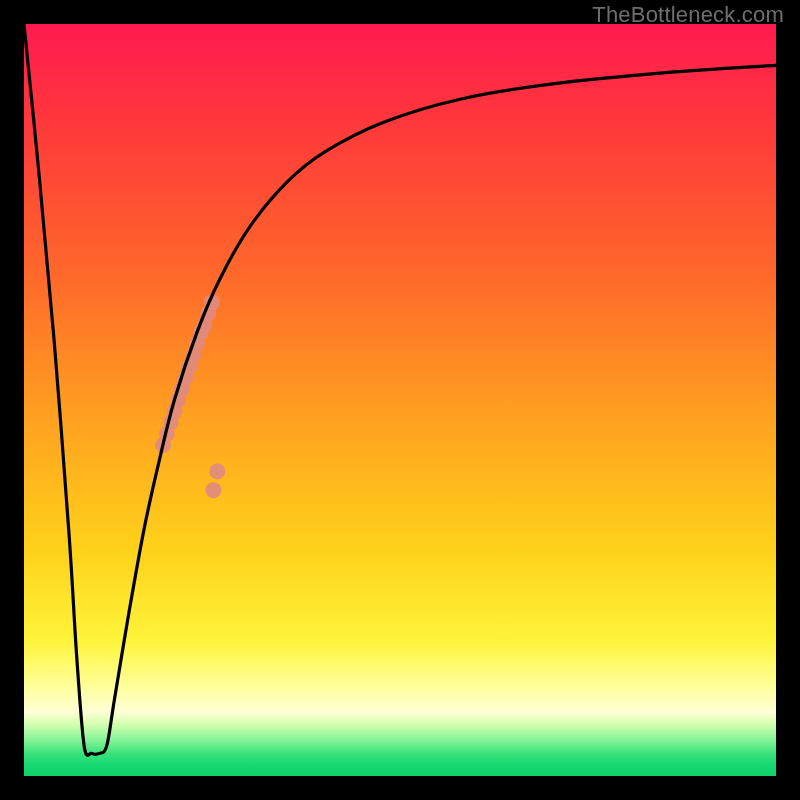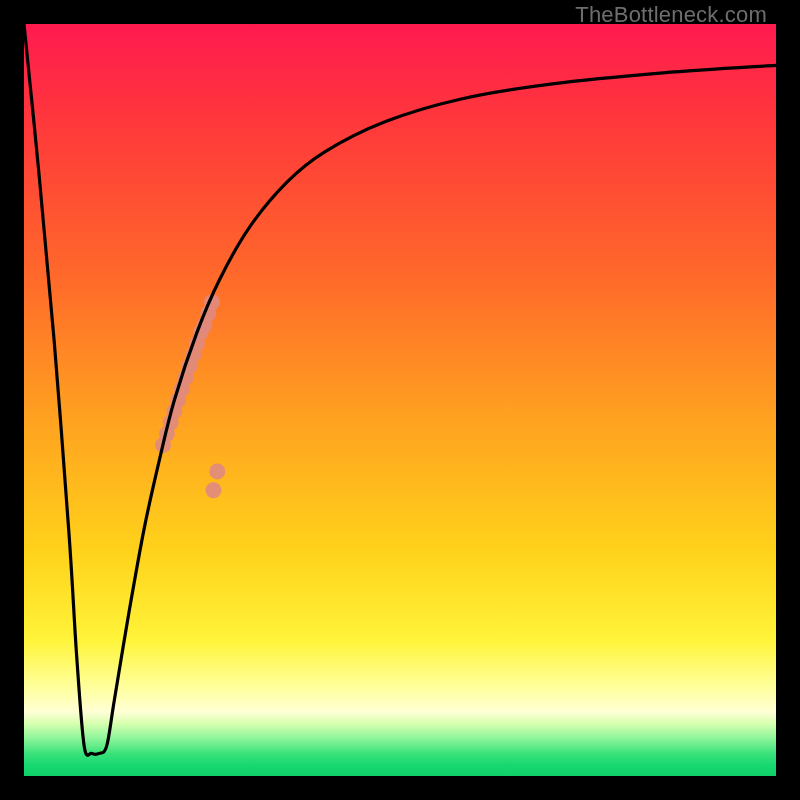--- a/index.html
+++ b/index.html
@@ -46,21 +46,21 @@
       #0fd069 100%
     );
   }
   svg.curve {
     position: absolute;
     inset: 0;
   }
   .watermark {
     position: absolute;
     top: 2px;
-    right: 33px;
+    right: 16px;
     color: #6e6e6e;
     font-size: 22px;
     font-weight: 500;
     letter-spacing: 0.2px;
     user-select: none;
   }
 </style>
 </head>
 <body>
 

